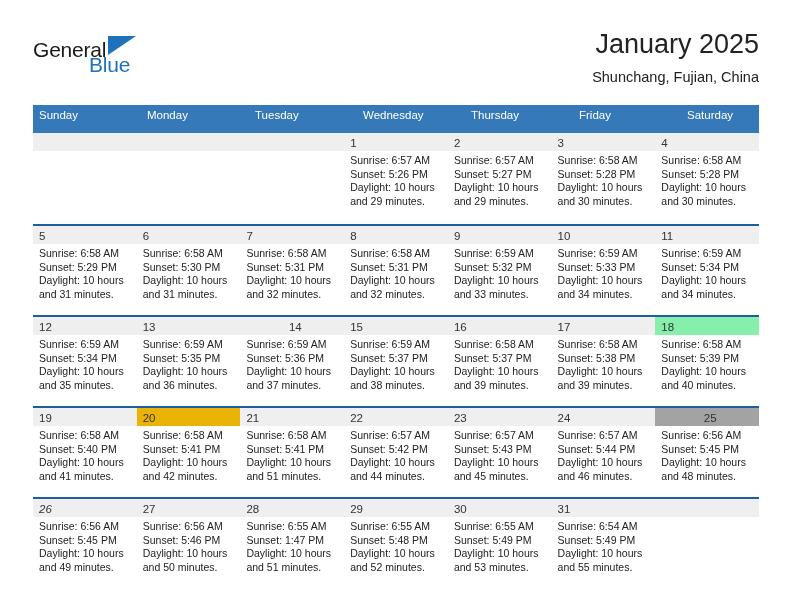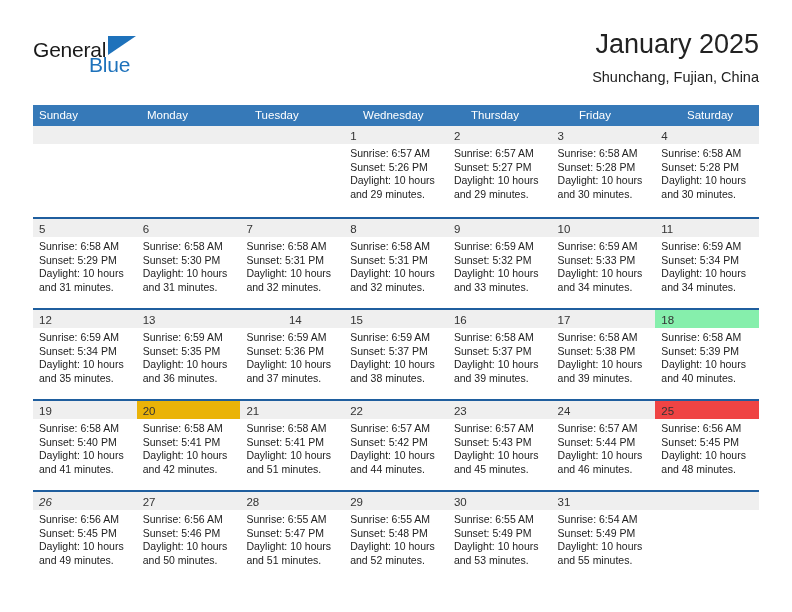--- a/index.html
+++ b/index.html
@@ -74,21 +74,21 @@
   
   .calendar {
     position: absolute;
     left: 33px; top: 105px;
     width: 726px;
   }
   .weekdays {
     display: flex;
     width: 100%;
     background: #3679b8;
-    height: 21px;
+    height: 28px;
     gap: 30px;
   }
   .weekday {
     flex: 1 1 0;
     color: #ffffff;
     font-size: 11.5px;
     line-height: 21px;
     padding-left: 6px;
     white-space: nowrap;
     overflow: hidden;
@@ -385,21 +385,21 @@
           <div class="day">
             <div class="day-band" style="background: rgb(239, 239, 239);"><span class="day-num">24</span></div>
             <div class="day-body">
               <div class="day-line">Sunrise: 6:57 AM</div>
               <div class="day-line">Sunset: 5:44 PM</div>
               <div class="day-line">Daylight: 10 hours</div>
               <div class="day-line">and 46 minutes.</div>
             </div>
           </div>
           <div class="day">
-            <div class="day-band" style="background: #ef4444;"><span class="day-num">25</span></div>
+            <div class="day-band" style="background: #a3a3a3; text-align: center;"><span class="day-num">25</span></div>
             <div class="day-body">
               <div class="day-line">Sunrise: 6:56 AM</div>
               <div class="day-line">Sunset: 5:45 PM</div>
               <div class="day-line">Daylight: 10 hours</div>
               <div class="day-line">and 48 minutes.</div>
             </div>
           </div>
         </div>
         <div class="week" style="border-top-color: rgb(31, 94, 158);">
           <div class="day">
@@ -417,21 +417,21 @@
               <div class="day-line">Sunrise: 6:56 AM</div>
               <div class="day-line">Sunset: 5:46 PM</div>
               <div class="day-line">Daylight: 10 hours</div>
               <div class="day-line">and 50 minutes.</div>
             </div>
           </div>
           <div class="day">
             <div class="day-band" style="background: rgb(239, 239, 239);"><span class="day-num">28</span></div>
             <div class="day-body">
               <div class="day-line">Sunrise: 6:55 AM</div>
-              <div class="day-line">Sunset: 5:47 PM</div>
+              <div class="day-line">Sunset: 1:47 PM</div>
               <div class="day-line">Daylight: 10 hours</div>
               <div class="day-line">and 51 minutes.</div>
             </div>
           </div>
           <div class="day">
             <div class="day-band" style="background: rgb(239, 239, 239);"><span class="day-num">29</span></div>
             <div class="day-body">
               <div class="day-line">Sunrise: 6:55 AM</div>
               <div class="day-line">Sunset: 5:48 PM</div>
               <div class="day-line">Daylight: 10 hours</div>

